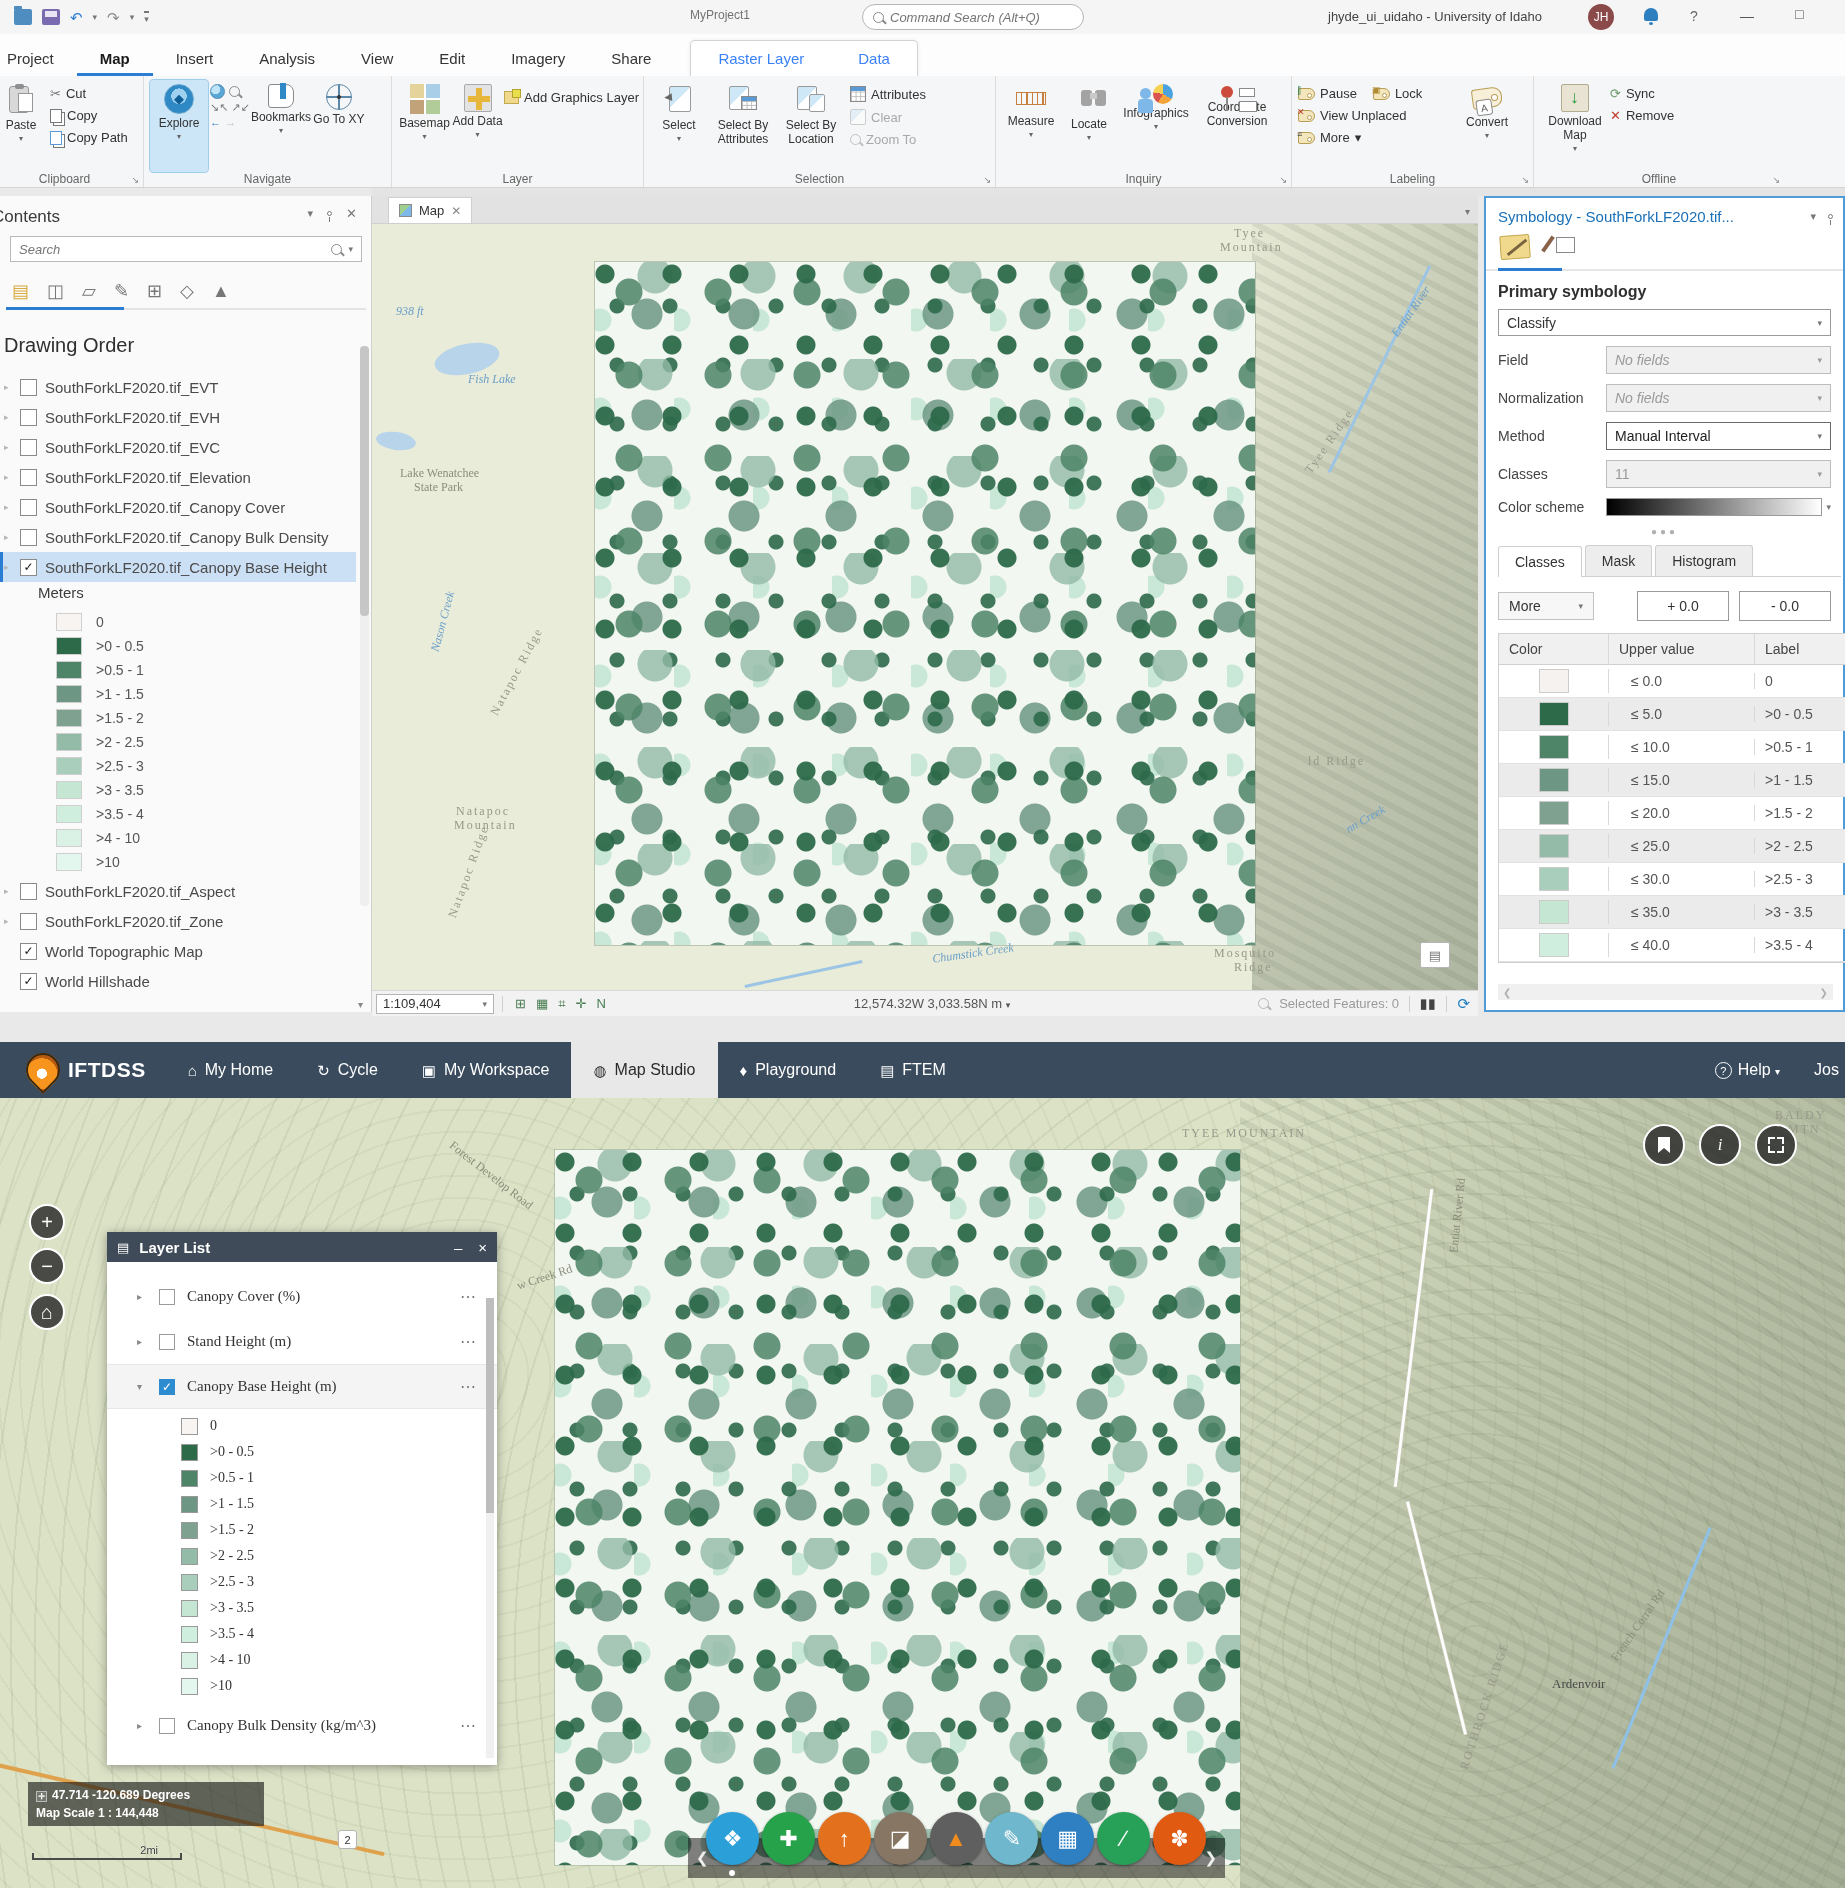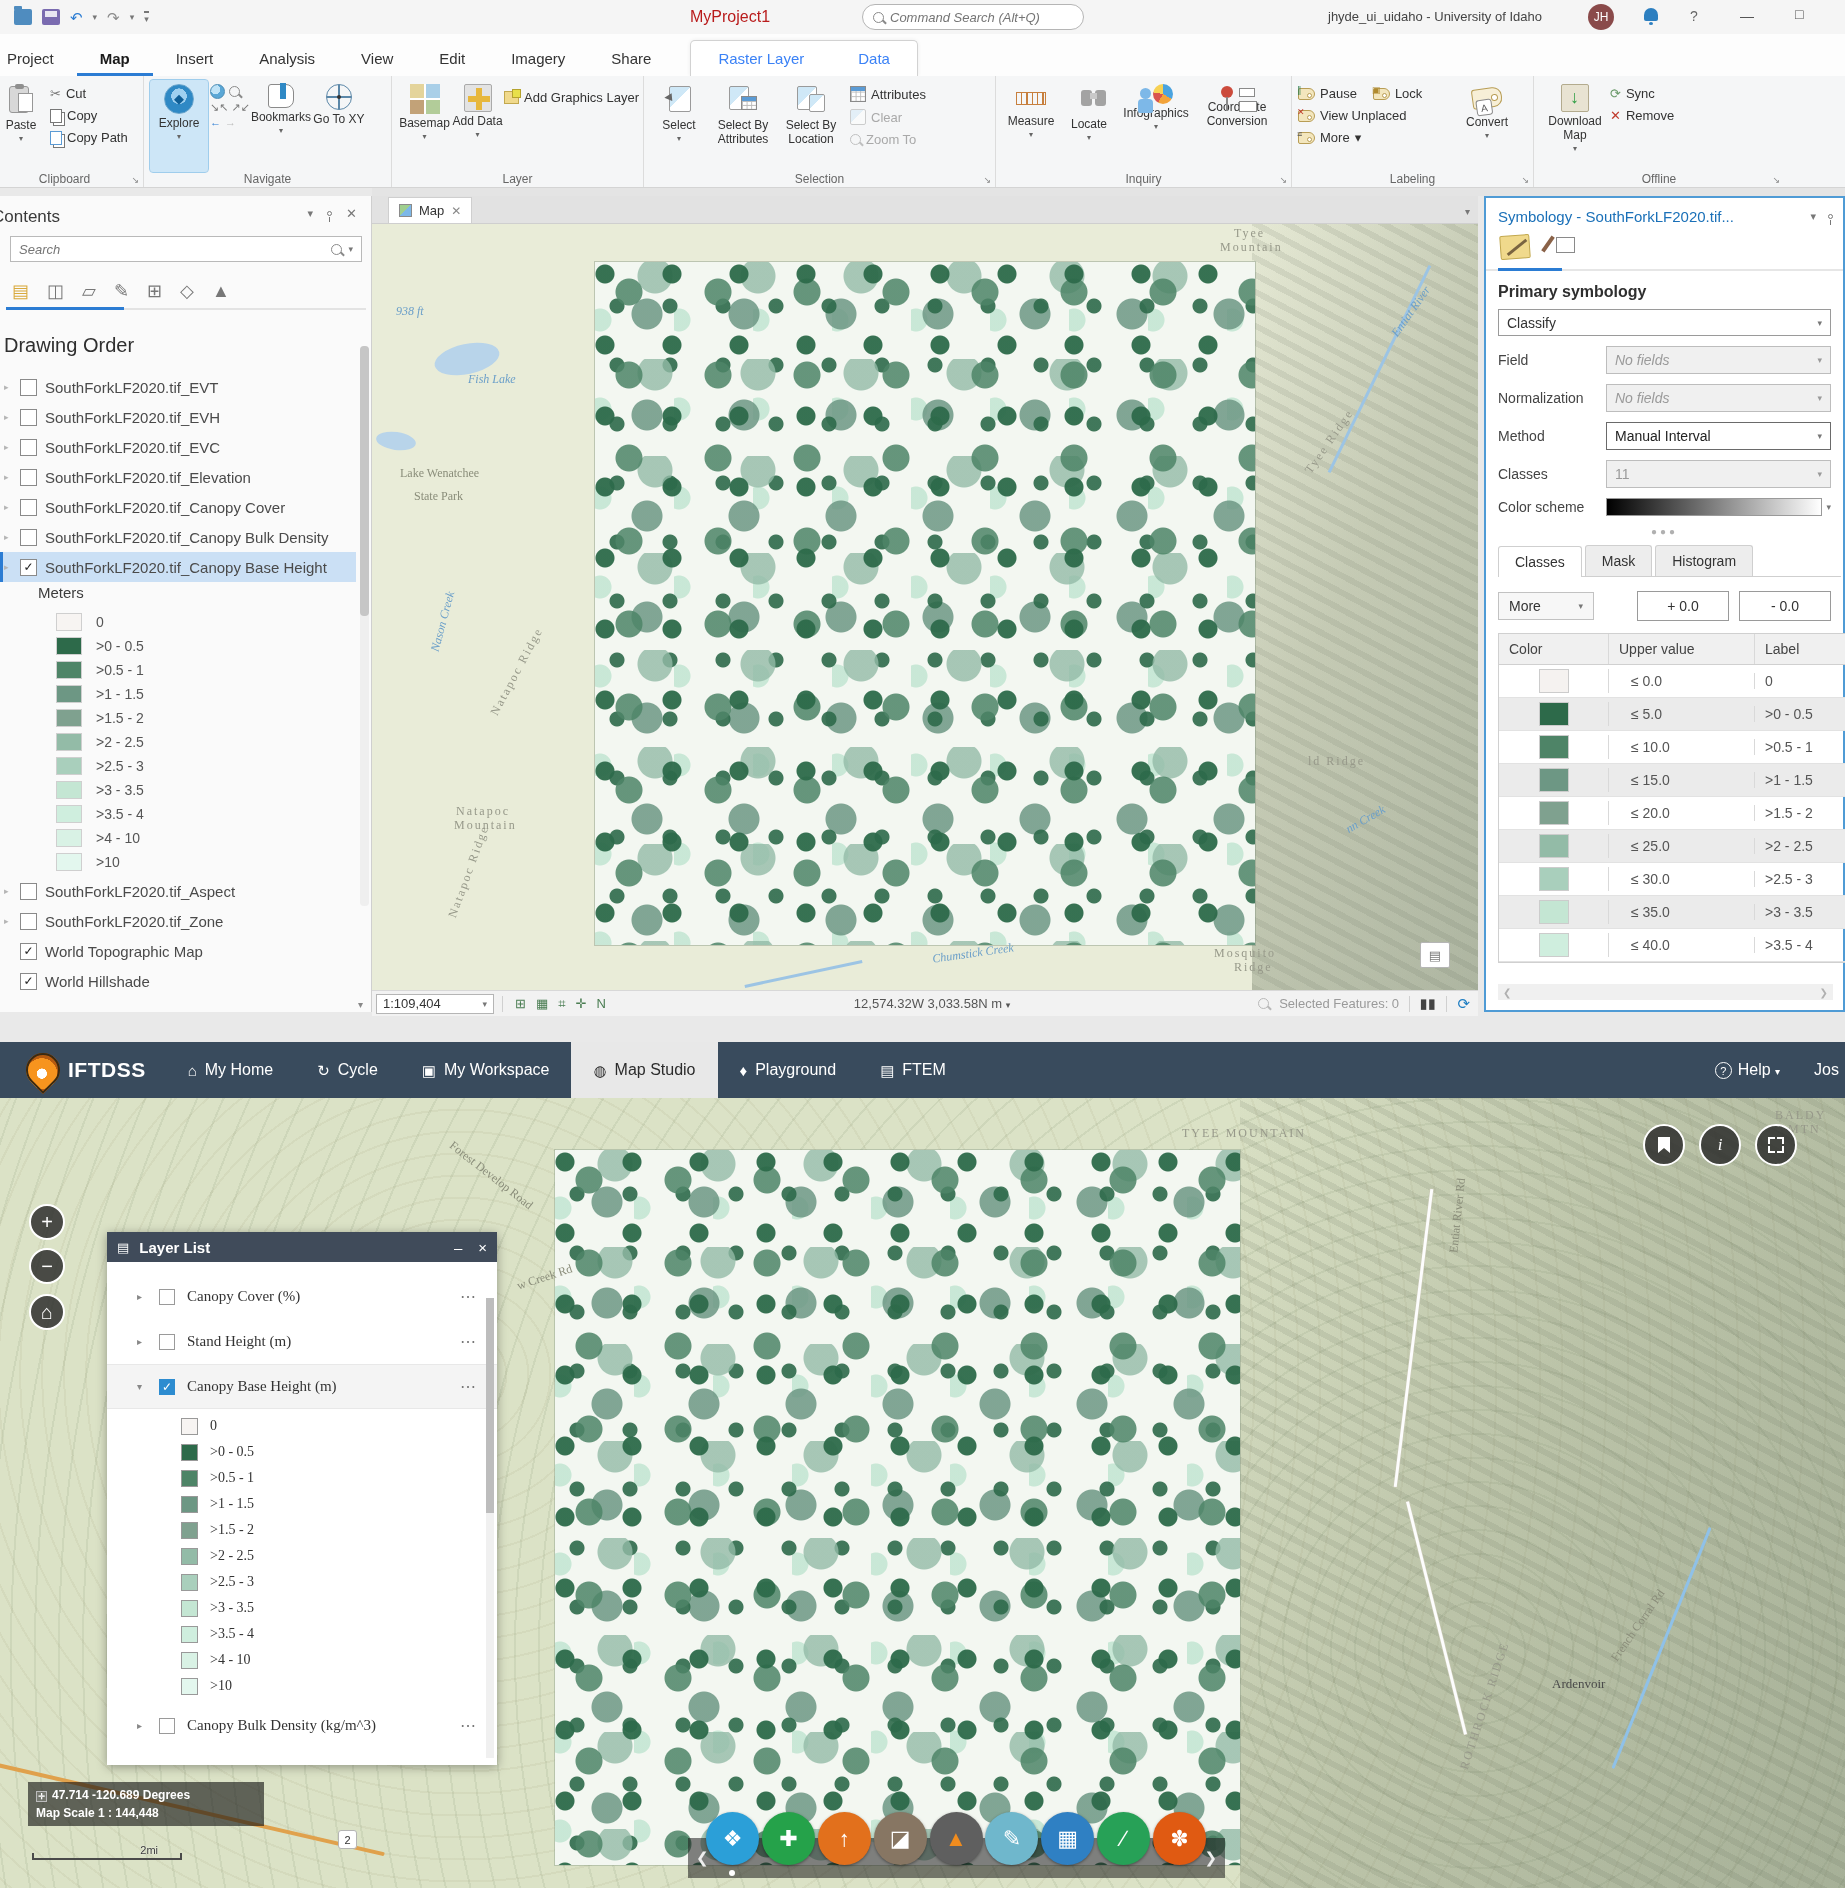--- a/index.html
+++ b/index.html
@@ -11,21 +11,21 @@
 .titlebar{position:absolute;left:0;top:0;width:100%;height:34px;background:#f5f5f5;display:flex;align-items:center}
 .qat{display:flex;align-items:center;gap:10px;padding-left:14px}
 .qicon{width:18px;height:16px;position:relative;display:inline-block}
 .q-folder{background:#4f8cbf;border-radius:2px}
 .q-folder::before{content:"";position:absolute;left:0;top:-3px;width:8px;height:4px;background:#4f8cbf;border-radius:1px}
 .q-save{background:#7a6bb0;border-radius:2px}
 .q-save::before{content:"";position:absolute;left:3px;top:2px;width:12px;height:6px;background:#e8e6f2}
 .glyph{font-size:15px;color:#2b7cd3;line-height:1}
 .glyph.gray{color:#8a8a8a}
 .mini-chev{font-size:9px;color:#777}
-.tb-title{position:absolute;left:690px;top:8px;font-size:16px;color:#b91c1c}
+.tb-title{position:absolute;left:690px;top:8px;font-size:12px;color:#737373}
 .cmdsearch{position:absolute;left:862px;top:4px;width:222px;height:26px;border:1px solid #b5b5b5;border-radius:13px;background:#fff;display:flex;align-items:center;padding:0 10px;gap:6px}
 .cmdsearch input{border:none;outline:none;width:100%;font-size:13px;font-style:italic;color:#888;background:transparent;font-family:"Liberation Sans",sans-serif}
 .mag{width:11px;height:11px;border:1.6px solid #8a8a8a;border-radius:50%;position:relative;flex:0 0 auto}
 .mag::after{content:"";position:absolute;left:8px;top:8px;width:5px;height:1.6px;background:#8a8a8a;transform:rotate(45deg)}
 .tb-account{position:absolute;left:1328px;top:9px;font-size:13px;color:#444}
 .avatar{position:absolute;left:1588px;top:4px;width:26px;height:26px;border-radius:50%;background:#8a4a4a;color:#fff;font-size:12px;display:flex;align-items:center;justify-content:center}
 .bell{position:absolute;left:1644px;top:8px;width:14px;height:13px;background:#2d7fc0;border-radius:7px 7px 2px 2px}
 .bell::after{content:"";position:absolute;left:5px;top:14px;width:4px;height:3px;background:#2d7fc0;border-radius:50%}
 .tb-help{position:absolute;left:1690px;top:8px;font-size:14px;color:#666}
 .win-min{position:absolute;left:1740px;top:8px;font-size:14px;color:#555}
@@ -692,21 +692,21 @@
         <div class="lake" style="left:4px;top:208px;width:40px;height:18px;transform:rotate(8deg)"></div>
         <div class="river" style="left:1006px;top:30px;width:3px;height:230px;transform:rotate(26deg)"></div>
         <div class="river" style="left:430px;top:690px;width:3px;height:120px;transform:rotate(78deg)"></div>
         <div class="raster" style="position:absolute;left:223px;top:38px;width:660px;height:683px;box-shadow:0 0 0 1px rgba(120,140,120,.4)"></div>
         <div id="arc-labels">
             <span class="mlbl terr" style="left: 862px; top: 2px;">Tyee</span>
             <span class="mlbl terr" style="left: 848px; top: 16px;">Mountain</span>
             <span class="mlbl water" style="left: 24px; top: 80px;">938 ft</span>
             <span class="mlbl water" style="left: 96px; top: 148px;">Fish Lake</span>
             <span class="mlbl " style="left: 28px; top: 242px;">Lake Wenatchee</span>
-            <span class="mlbl " style="left: 42px; top: 265px;">State Park</span>
+            <span class="mlbl " style="left: 42px; top: 256px;">State Park</span>
             <span class="mlbl water" style="left: 40px; top: 390px; transform: rotate(-75deg);">Nason Creek</span>
             <span class="mlbl terr" style="left: 96px; top: 440px; transform: rotate(-62deg);">Natapoc Ridge</span>
             <span class="mlbl terr" style="left: 84px; top: 580px;">Natapoc</span>
             <span class="mlbl terr" style="left: 82px; top: 594px;">Mountain</span>
             <span class="mlbl terr" style="left: 48px; top: 640px; transform: rotate(-70deg);">Natapoc Ridge</span>
             <span class="mlbl terr" style="left: 920px; top: 210px; transform: rotate(-55deg);">Tyee Ridge</span>
             <span class="mlbl water" style="left: 1010px; top: 80px; transform: rotate(-55deg);">Entiat River</span>
             <span class="mlbl terr" style="left: 936px; top: 530px;">ld Ridge</span>
             <span class="mlbl water" style="left: 972px; top: 588px; transform: rotate(-30deg);">nn Creek</span>
             <span class="mlbl terr" style="left: 842px; top: 722px;">Mosquito</span>

